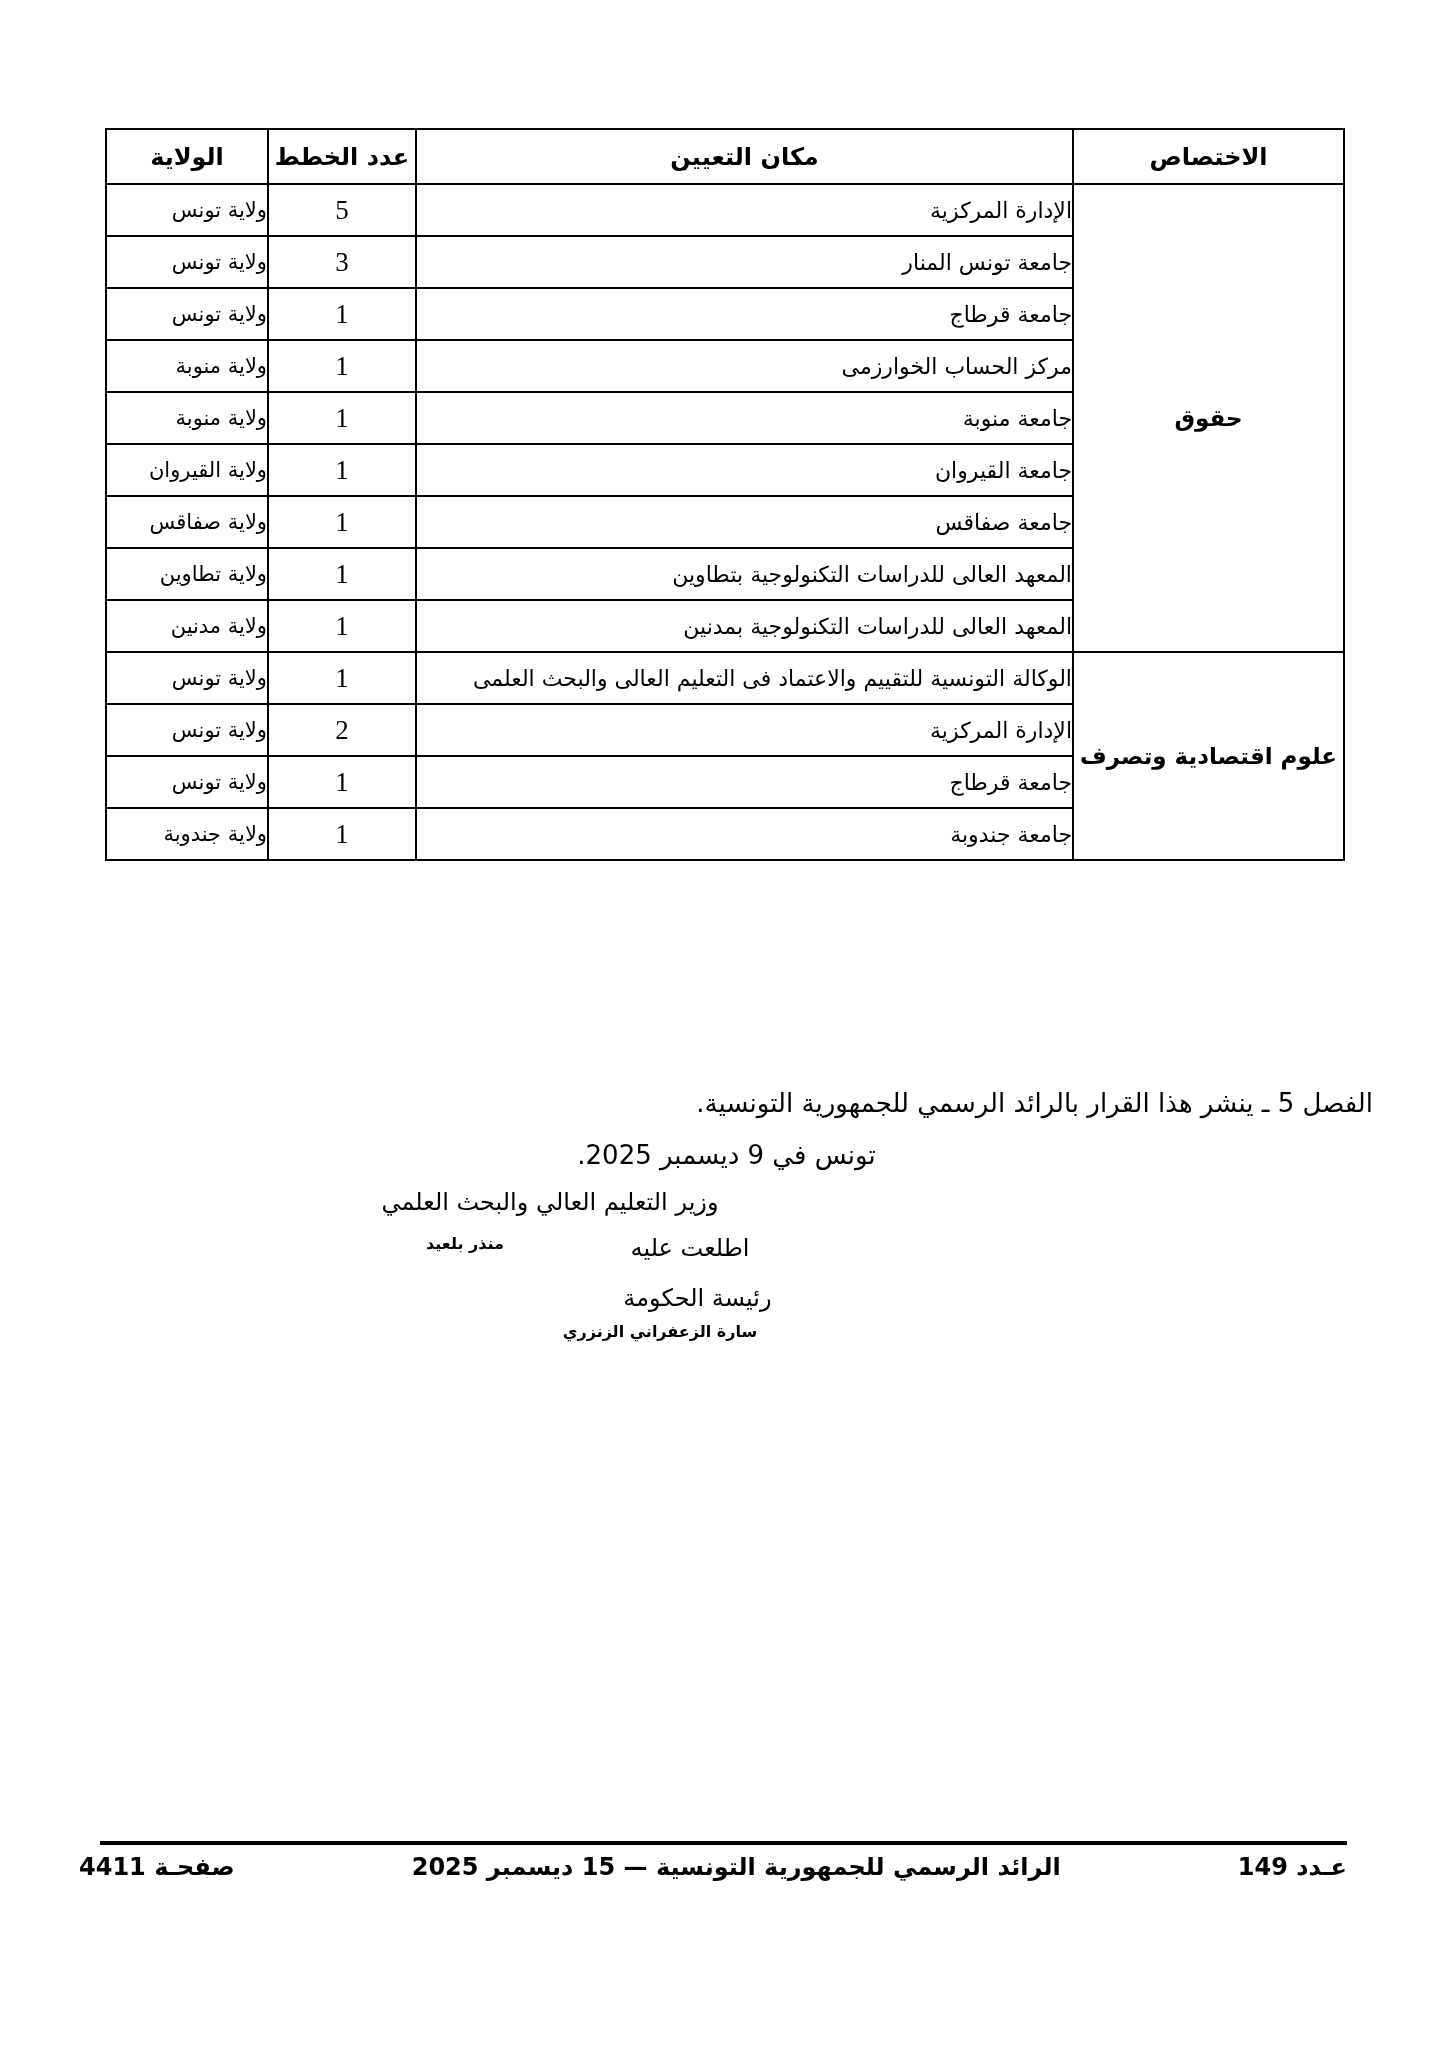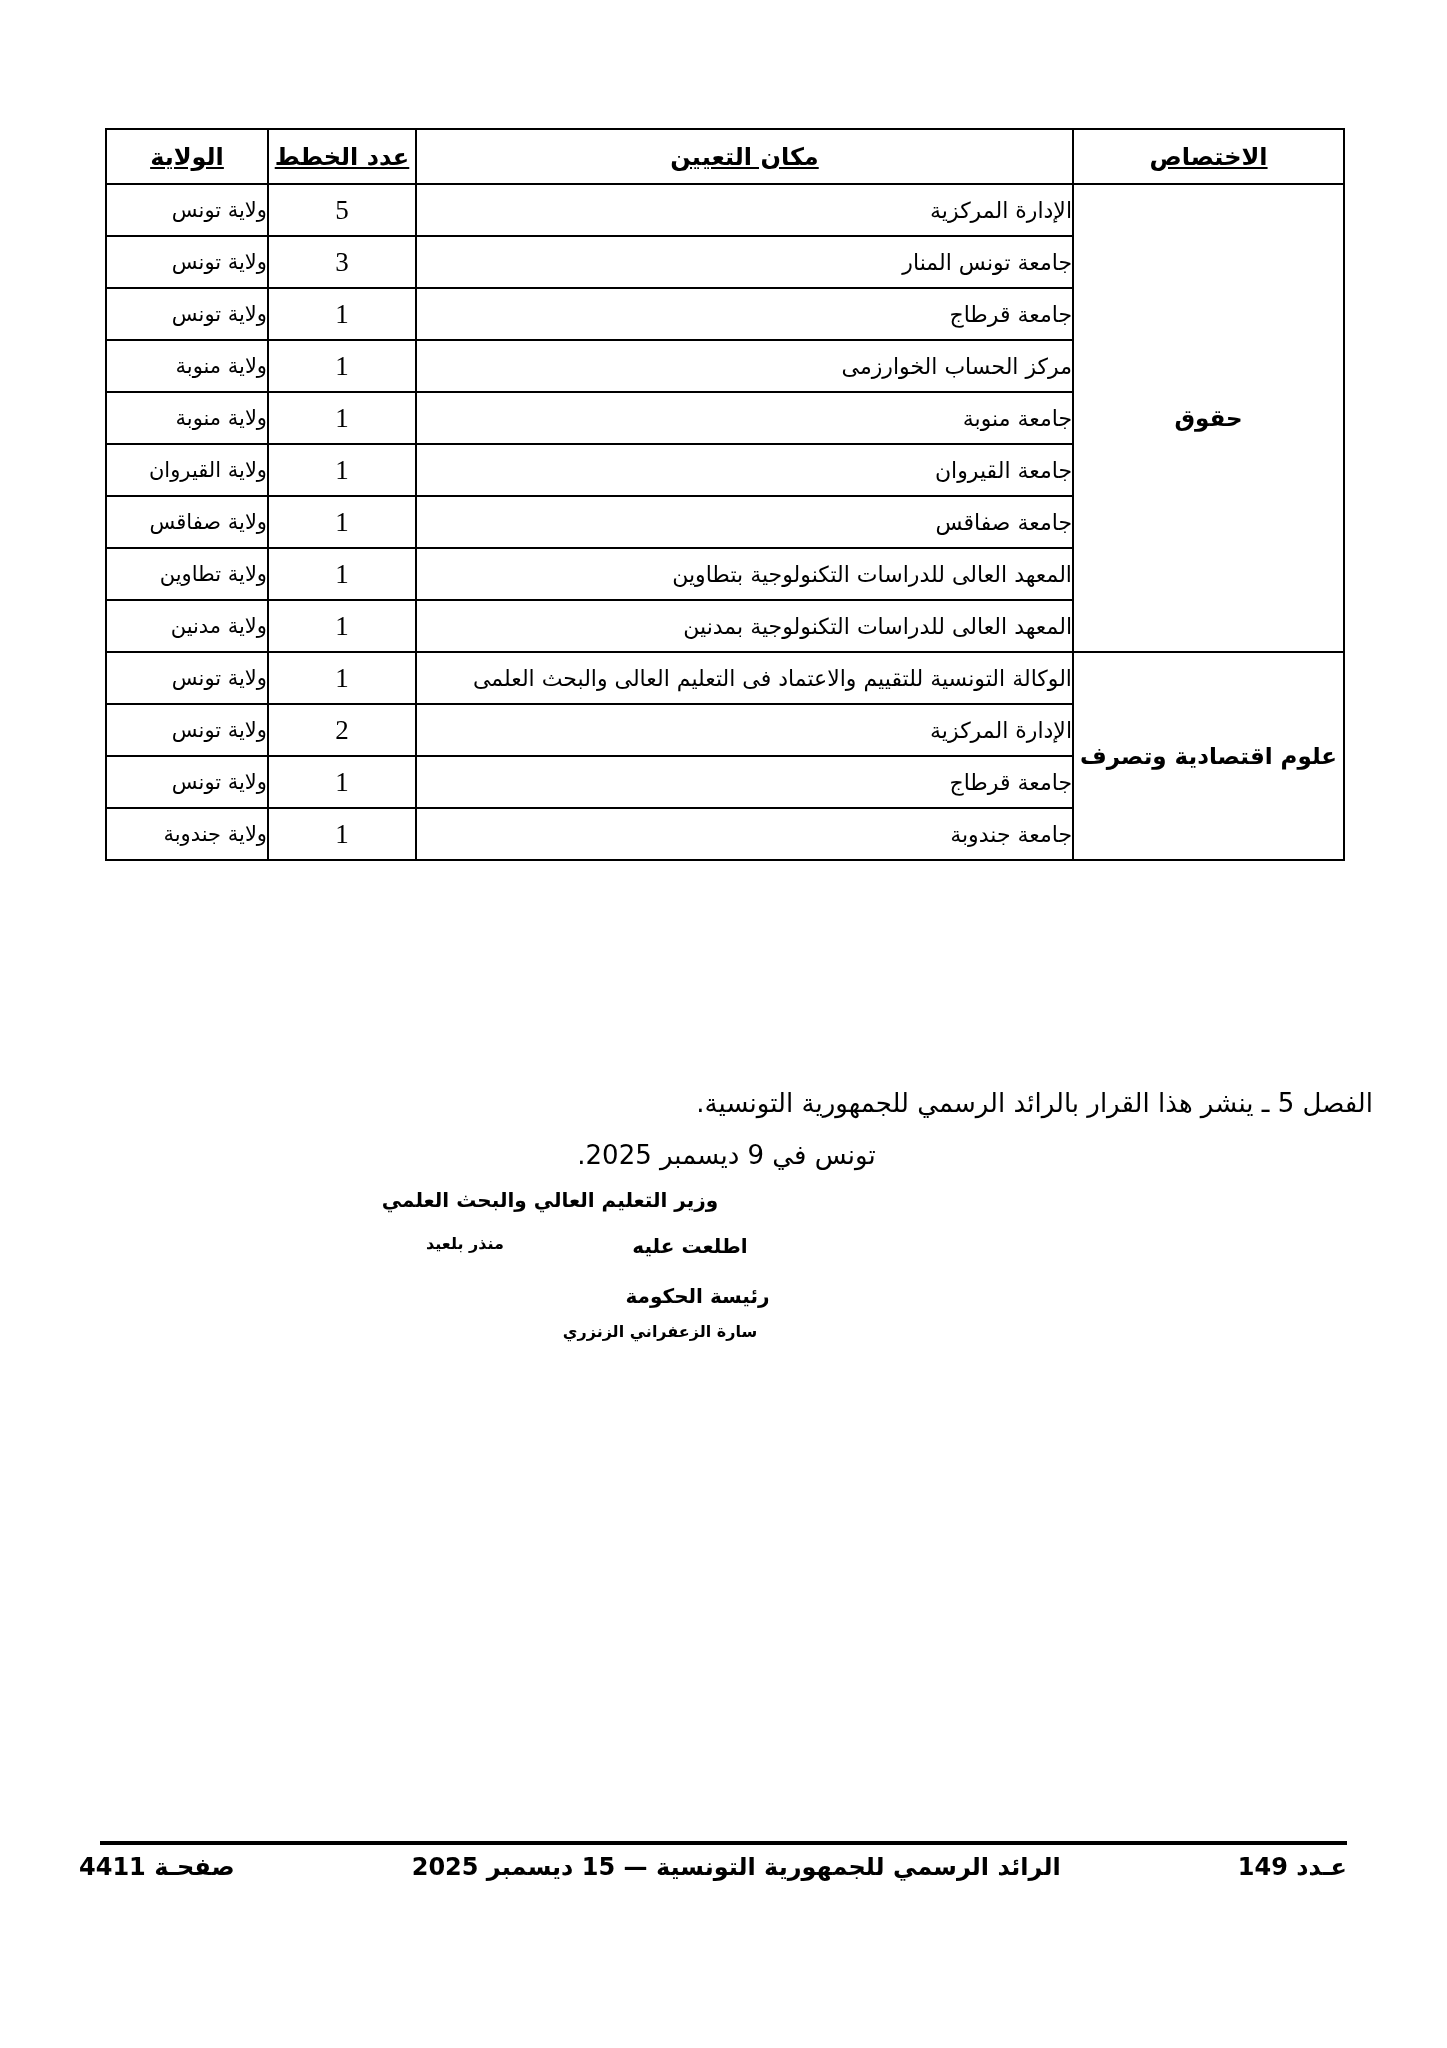--- a/index.html
+++ b/index.html
@@ -23,21 +23,20 @@
   table.appoint th, table.appoint td{
     border:2px solid #000;
     vertical-align:middle;
     padding:0;
   }
   table.appoint th{
     height:53px;
     font-weight:bold;
     font-size:24px;
     text-align:center;
-    text-decoration:underline;
   }
   col.c-spec{width:271px;}
   col.c-loc{width:657px;}
   col.c-posts{width:148px;}
   col.c-wil{width:162px;}
   tr.data-row{height:52px;}
   td.spec{
     text-align:center;
     font-weight:bold;
     font-size:23px;
@@ -85,24 +84,23 @@
   }
   .date-line{
     direction:rtl;
     text-align:center;
     padding-right:70px;
   }
   
   .sig{
     position:absolute;
     text-align:center;
-    font-size:20px;
+    font-size:24px;
     direction:rtl;
     white-space:nowrap;
-    font-weight:bold;
   }
   .sig.bold{font-weight:bold;font-size:16px;}
   
   .footer-rule{
     position:absolute;
     top:1841px; left:100px;
     width:1247px; height:4px;
     background:#000;
   }
   .footer-bar{

